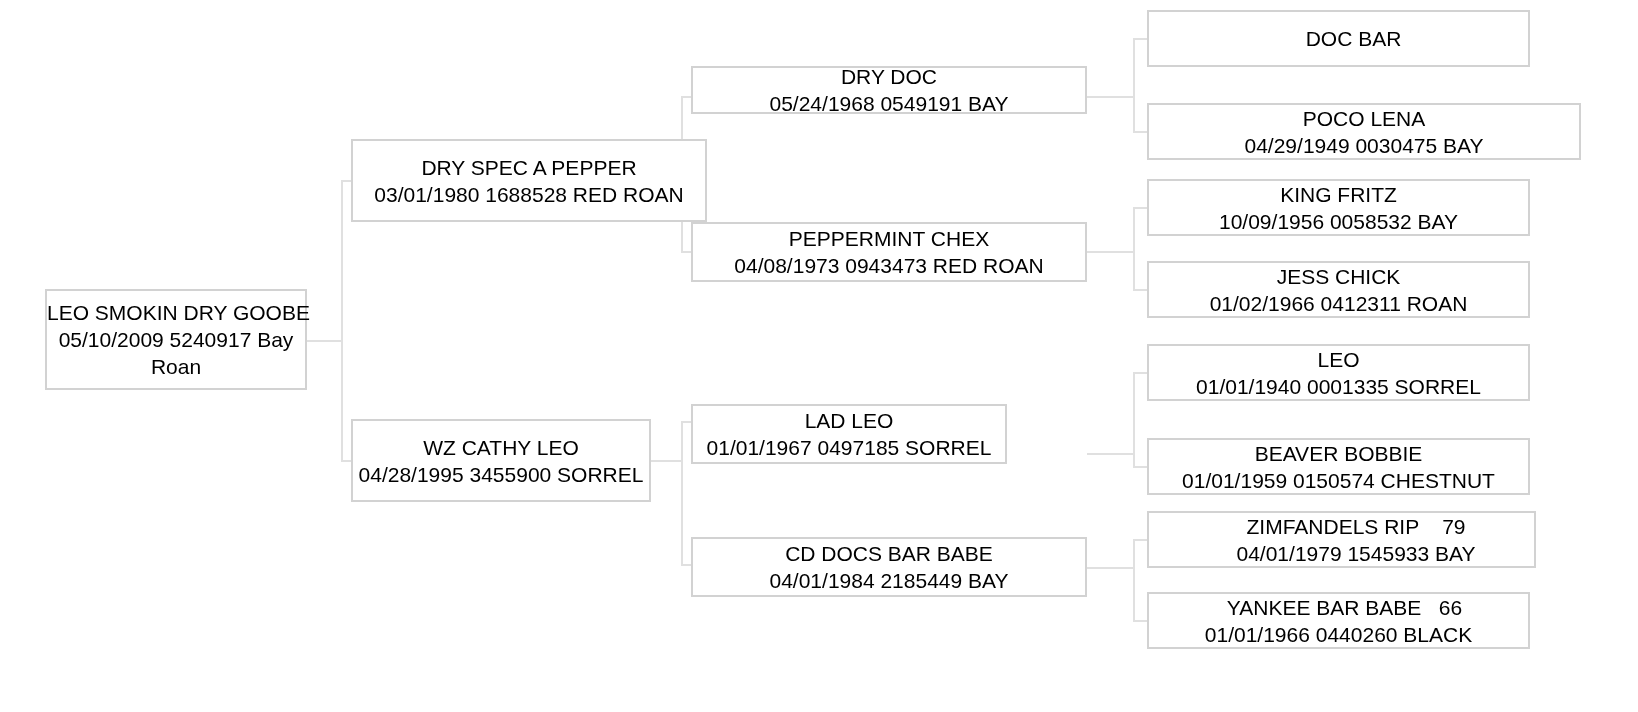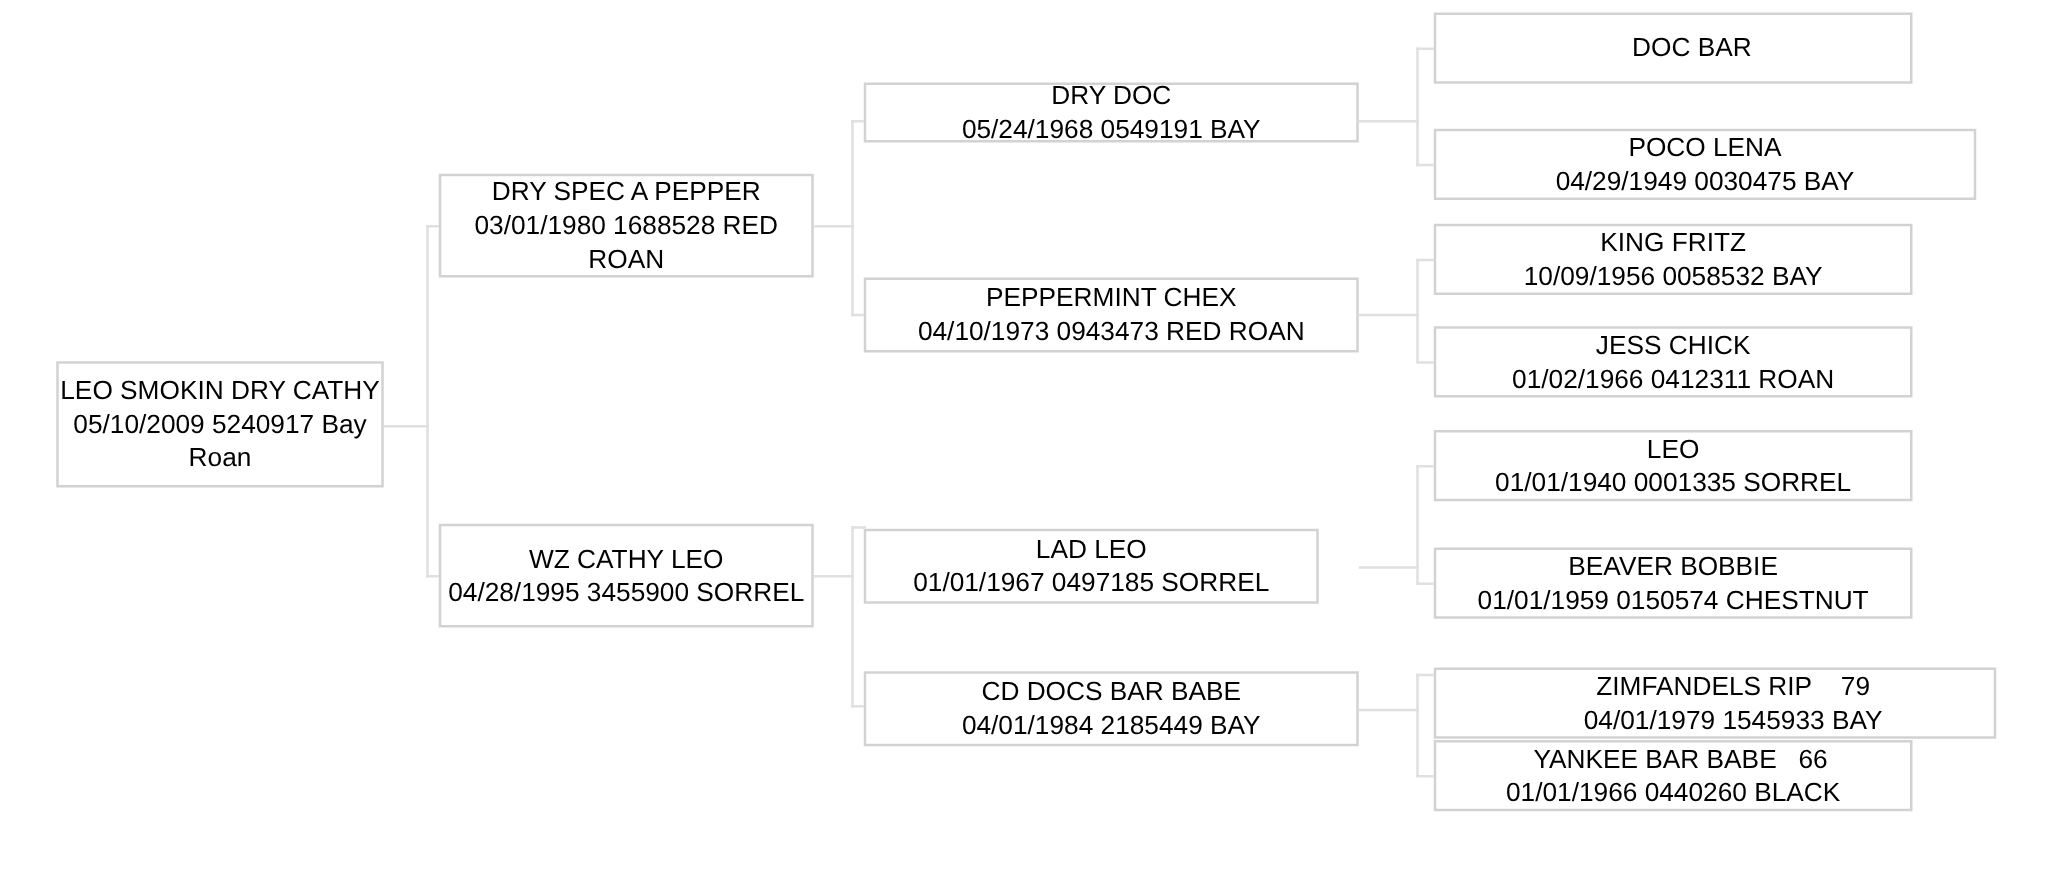--- a/index.html
+++ b/index.html
@@ -85,45 +85,45 @@
   <div class="connector v" style="left:1133px; top:372px; height:95px;"></div>
   <div class="connector h" style="left:1133px; top:372px; width:16px;"></div>
   <div class="connector h" style="left:1133px; top:466px; width:16px;"></div>
 
   <div class="connector h" style="left:1087px; top:567px; width:48px;"></div>
   <div class="connector v" style="left:1133px; top:539px; height:82px;"></div>
   <div class="connector h" style="left:1133px; top:539px; width:16px;"></div>
   <div class="connector h" style="left:1133px; top:620px; width:16px;"></div>
 
   <div class="node-box wrap" style="left:45px; top:289px; width:262px; height:101px;">
-    <span class="node-name" style="white-space: pre;">LEO SMOKIN DRY CATHY</span>
+    <span class="node-name" style="white-space: pre;">LEO SMOKIN DRY GOOBE</span>
     <span class="node-detail">05/10/2009 5240917 Bay Roan</span>
   </div>
 
-  <div class="node-box wrap" style="left:351px; top:139px; width:300px; height:83px;">
+  <div class="node-box wrap" style="left:351px; top:139px; width:356px; height:83px;">
     <span class="node-name" style="white-space: pre;">DRY SPEC A PEPPER</span>
     <span class="node-detail">03/01/1980 1688528 RED ROAN</span>
   </div>
 
   <div class="node-box wrap" style="left:351px; top:419px; width:300px; height:83px;">
     <span class="node-name" style="white-space: pre;">WZ CATHY LEO</span>
     <span class="node-detail">04/28/1995 3455900 SORREL</span>
   </div>
 
   <div class="node-box" style="left:691px; top:66px; width:396px; height:48px;">
     <span class="node-name" style="white-space: pre;">DRY DOC</span>
     <span class="node-detail">05/24/1968 0549191 BAY</span>
   </div>
 
   <div class="node-box" style="left:691px; top:222px; width:396px; height:60px;">
     <span class="node-name" style="white-space: pre;">PEPPERMINT CHEX</span>
-    <span class="node-detail">04/10/1973 0943473 RED ROAN</span>
+    <span class="node-detail">04/08/1973 0943473 RED ROAN</span>
   </div>
 
-  <div class="node-box" style="left:691px; top:423px; width:364px; height:60px;">
+  <div class="node-box" style="left:691px; top:404px; width:316px; height:60px;">
     <span class="node-name" style="white-space: pre;">LAD LEO</span>
     <span class="node-detail">01/01/1967 0497185 SORREL</span>
   </div>
 
   <div class="node-box" style="left:691px; top:537px; width:396px; height:60px;">
     <span class="node-name" style="white-space: pre;">CD DOCS BAR BABE</span>
     <span class="node-detail">04/01/1984 2185449 BAY</span>
   </div>
 
   <div class="node-box" style="left:1147px; top:10px; width:383px; height:57px;">
@@ -148,21 +148,21 @@
   <div class="node-box" style="left:1147px; top:344px; width:383px; height:57px;">
     <span class="node-name" style="white-space: pre;">LEO</span>
     <span class="node-detail">01/01/1940 0001335 SORREL</span>
   </div>
 
   <div class="node-box" style="left:1147px; top:438px; width:383px; height:57px;">
     <span class="node-name" style="white-space: pre;">BEAVER BOBBIE</span>
     <span class="node-detail">01/01/1959 0150574 CHESTNUT</span>
   </div>
 
-  <div class="node-box" style="left:1147px; top:534px; width:450px; height:57px;padding-left:29px;">
+  <div class="node-box" style="left:1147px; top:511px; width:389px; height:57px;padding-left:29px;">
     <span class="node-name" style="white-space: pre;">ZIMFANDELS RIP    79</span>
     <span class="node-detail">04/01/1979 1545933 BAY</span>
   </div>
 
   <div class="node-box" style="left:1147px; top:592px; width:383px; height:57px;">
     <span class="node-name" style="white-space: pre; padding-left: 12px;">YANKEE BAR BABE   66</span>
     <span class="node-detail">01/01/1966 0440260 BLACK</span>
   </div>
 
 </div>

